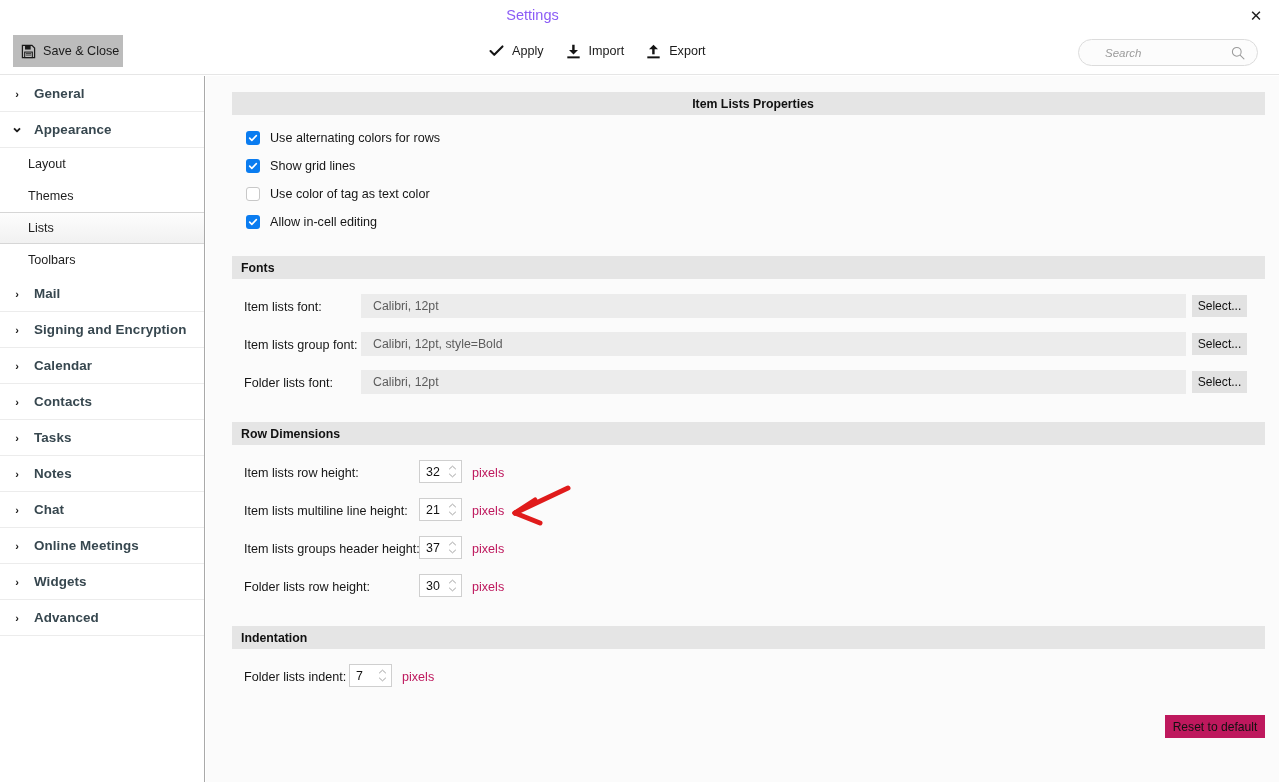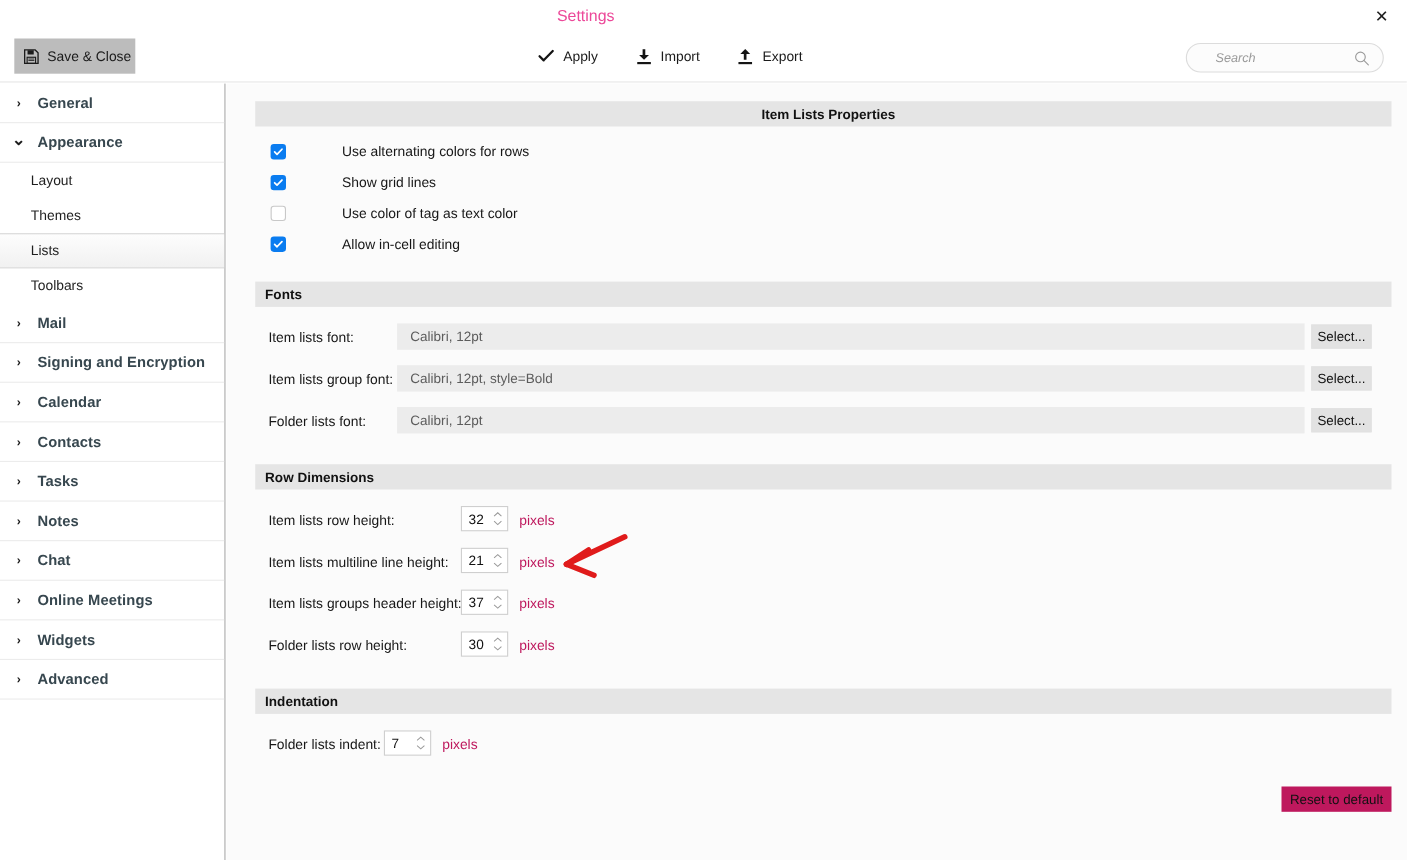--- a/index.html
+++ b/index.html
@@ -23,21 +23,21 @@
     position: absolute; left: 0; top: 0;
     width: 1279px; height: 31px;
     background: #ffffff;
   }
   .title-text {
     position: absolute; left: 0; top: 0;
     width: 1065px; height: 31px;
     line-height: 31px;
     text-align: center;
     font-size: 14.5px;
-    color: #ec4899;
+    color: #8b5cf6;
   }
   .close-btn {
     position: absolute; right: 6px; top: 1px;
     width: 34px; height: 28px;
     display: flex; align-items: center; justify-content: center;
     font-size: 15px; color: #202020;
     cursor: pointer;
     line-height: 1;
   }
 
@@ -56,21 +56,21 @@
     padding-left: 8px;
     gap: 7px;
     cursor: pointer;
     font-size: 12.6px;
     color: #1b1b1b;
   }
   .save-close .floppy { width: 15px; height: 15px; display:block; }
 
   .tb-actions {
     position: absolute; left: 487px; top: 5px;
-    display: flex; align-items: center; gap: 30px;
+    display: flex; align-items: center; gap: 18px;
   }
   .tb-item {
     display: flex; align-items: center; gap: 8px;
     height: 30px;
     cursor: pointer;
     font-size: 12.6px;
     color: #1b1b1b;
     padding: 0 2px;
   }
   .tb-item svg { display: block; }
@@ -156,21 +156,20 @@
     color: #111111;
     font-weight: 600;
   }
 
   .check-row {
     position: absolute;
     left: 40px;
     display: flex; align-items: center;
     height: 20px;
     cursor: pointer;
-    gap: 41px;
   }
   .cb {
     width: 14px; height: 14px;
     border-radius: 3px;
     display: inline-flex; align-items: center; justify-content: center;
     flex: none;
   }
   .cb.on { background: #0a7cf0; }
   .cb.off { background: #ffffff; border: 1px solid #c8c8c8; }
   .cb svg { display: block; }

